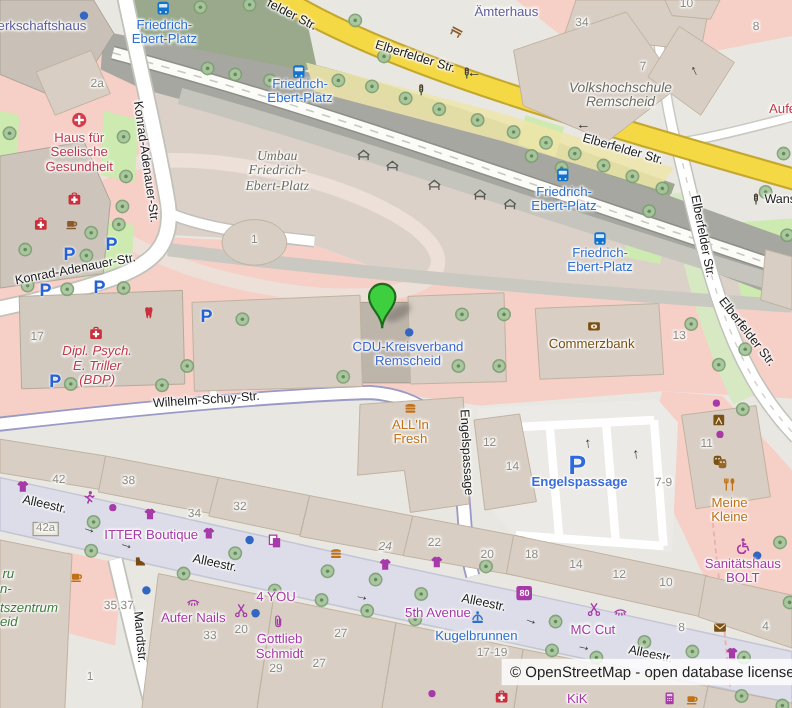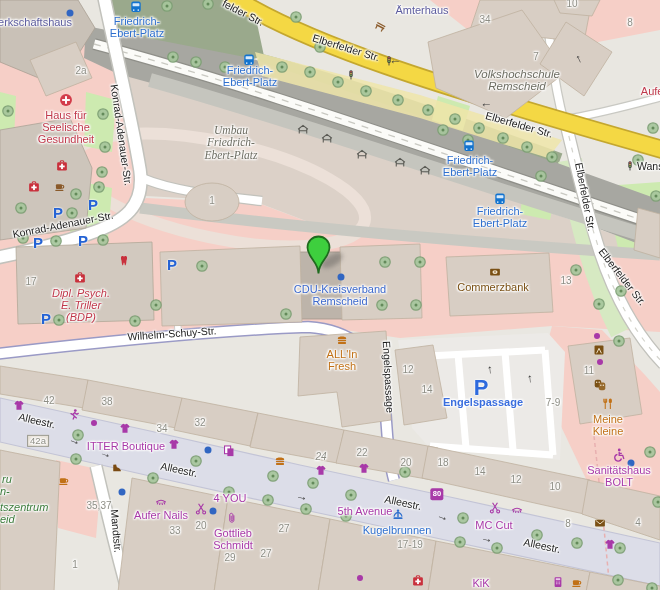--- a/index.html
+++ b/index.html
@@ -702,13 +702,16 @@
       <div class="lbl hn" style="left: 410px; top: 545px; transform: translate(-50%, -50%) rotate(0deg);">17-19</div>
     </div>
 
   <div id="marker-shadow" style="left: 320px; top: 255px; transform: rotate(-30deg);"></div>
   <div id="marker" style="left: 304.5px; top: 234.5px;">
     <svg width="27" height="40" viewBox="0 0 27 40">
       <path d="M13.5,38.5 C13.5,27 2.5,22.5 2.5,12.5 A11,11 0 1 1 24.5,12.5 C24.5,22.5 13.5,27 13.5,38.5 Z" fill="#3ecf3e" stroke="#1e6b1e" stroke-width="1.8"></path>
     </svg>
   </div>
 
+  <div id="attribution">
+    <span>© OpenStreetMap - open database license</span>
+  </div>
 </div>
 
 </body></html>

